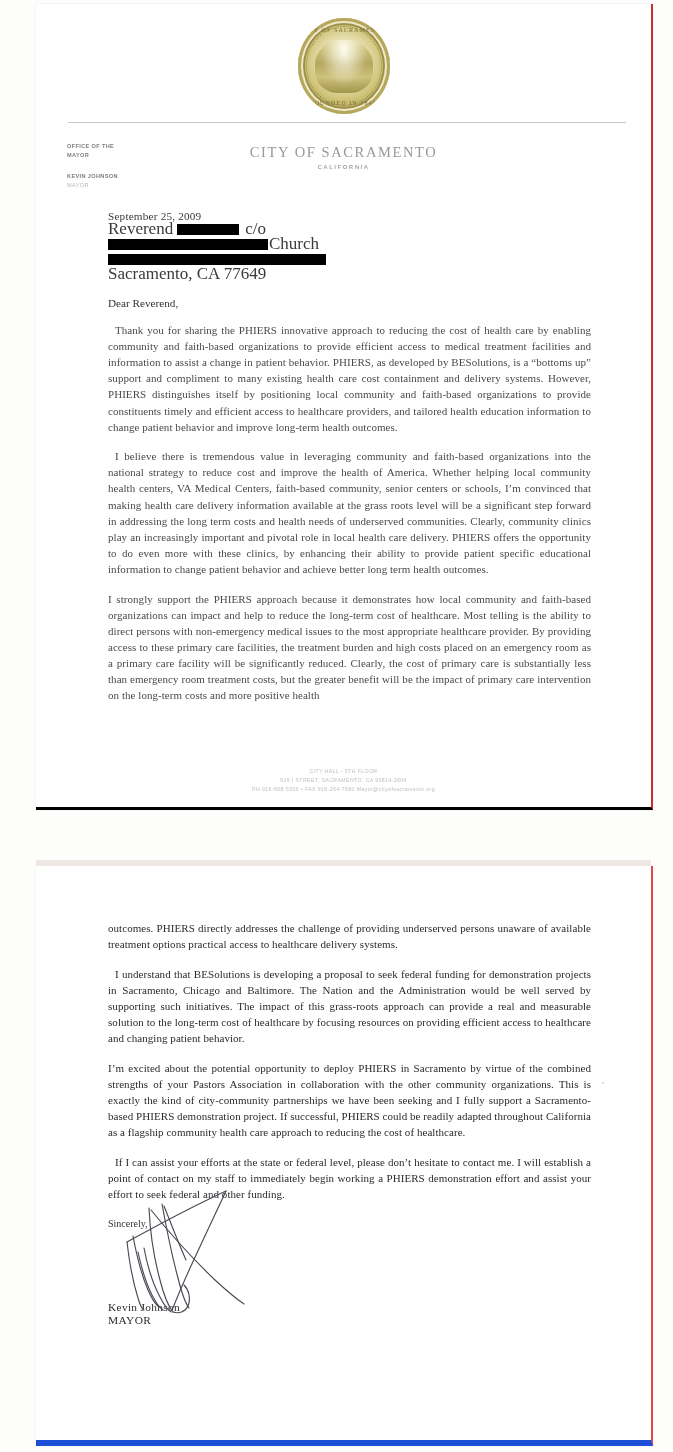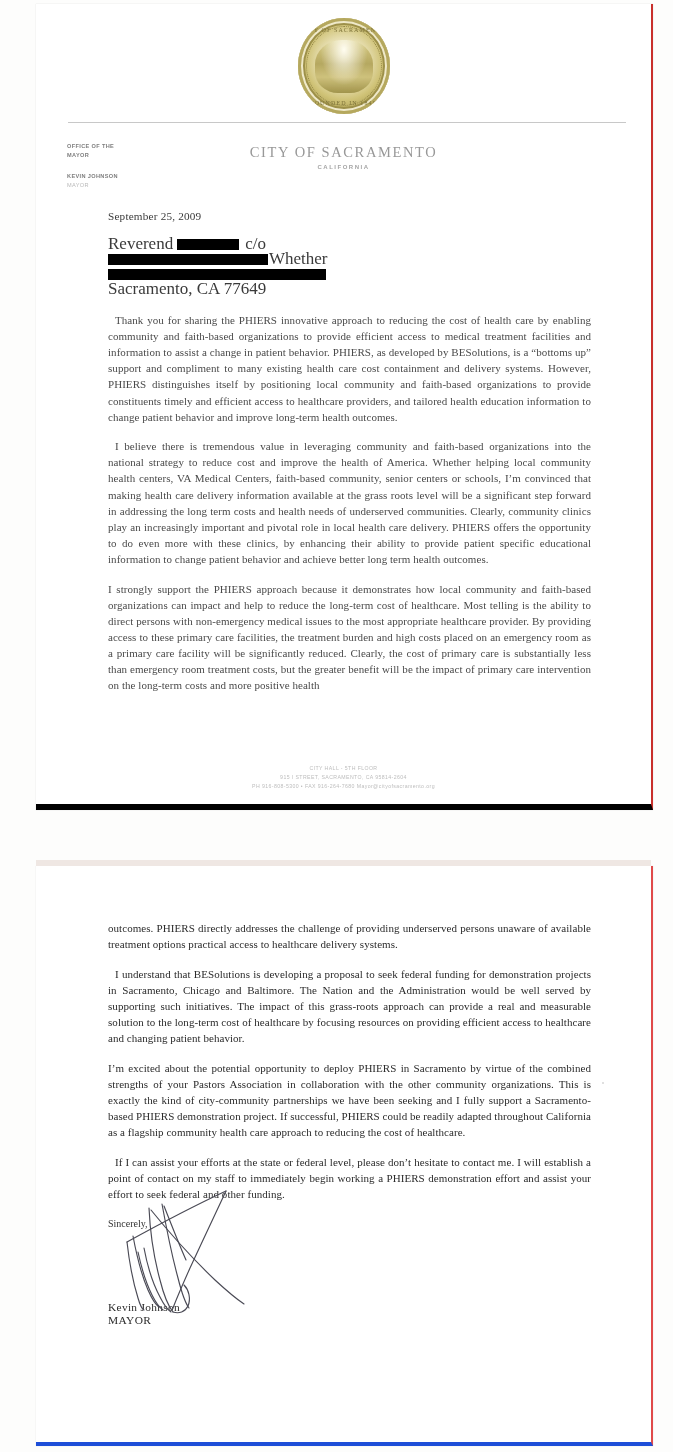--- a/index.html
+++ b/index.html
@@ -27,30 +27,30 @@
     position: absolute;
     background: #ffffff;
     box-sizing: border-box;
   }
   #page1 {
     left: 36px;
     top: 4px;
     width: 617px;
     height: 806px;
     border-right: 2px solid #c9302c;
-    border-bottom: 6px solid #000000;
+    border-bottom: 3px solid #000000;
     box-shadow: 0 0 1px rgba(0,0,0,0.18);
   }
   #page2 {
     left: 36px;
     top: 866px;
     width: 617px;
     height: 580px;
     border-right: 2px solid #e04a4a;
-    border-bottom: 4px solid #1d4ed8;
+    border-bottom: 6px solid #1d4ed8;
     box-shadow: 0 0 1px rgba(0,0,0,0.15);
   }
   #page2:before {
     content: "";
     position: absolute;
     left: 0; top: -6px;
     width: 100%;
     height: 6px;
     background: #efe7e3;
   }
@@ -164,21 +164,20 @@
     position: absolute;
     left: 72px;
     width: 483px;
   }
   #p1-body { top: 206px; }
   #p2-body { top: 54px; }
 
   .date {
     font-size: 11.2px;
     color: #3a3a3a;
-    margin-bottom: 15px;
     letter-spacing: 0.2px;
   }
 
   .addr {
     font-size: 17px;
     color: #3a3a3a;
     line-height: 1.47;
     margin-bottom: 15px;
   }
   .addr-row {
@@ -300,30 +299,31 @@
       <div class="date">September 25, 2009</div>
 
       <div class="addr">
         <div class="addr-row">
           <span>Reverend</span>
           <span class="redact rd1"></span>
           <span>c/o</span>
         </div>
         <div class="addr-row">
           <span class="redact rd2"></span>
-          <span>Whether</span>
+          <span>Church</span>
         </div>
         <div class="addr-row">
           <span class="redact rd3"></span>
         </div>
         <div class="addr-row">
           <span>Sacramento, CA 77649</span>
         </div>
       </div>
 
+      <div class="salutation">Dear Reverend,</div>
 
       <p class="para">Thank you for sharing the PHIERS innovative approach to reducing the cost of health care by enabling community and faith-based organizations to provide efficient access to medical treatment facilities and information to assist a change in patient behavior. PHIERS, as developed by BESolutions, is a “bottoms up” support and compliment to many existing health care cost containment and delivery systems. However, PHIERS distinguishes itself by positioning local community and faith-based organizations to provide constituents timely and efficient access to healthcare providers, and tailored health education information to change patient behavior and improve long-term health outcomes.</p>
       <p class="para">I believe there is tremendous value in leveraging community and faith-based organizations into the national strategy to reduce cost and improve the health of America. Whether helping local community health centers, VA Medical Centers, faith-based community, senior centers or schools, I’m convinced that making health care delivery information available at the grass roots level will be a significant step forward in addressing the long term costs and health needs of underserved communities. Clearly, community clinics play an increasingly important and pivotal role in local health care delivery. PHIERS offers the opportunity to do even more with these clinics, by enhancing their ability to provide patient specific educational information to change patient behavior and achieve better long term health outcomes.</p>
       <p class="para noindent">I strongly support the PHIERS approach because it demonstrates how local community and faith-based organizations can impact and help to reduce the long-term cost of healthcare. Most telling is the ability to direct persons with non-emergency medical issues to the most appropriate healthcare provider. By providing access to these primary care facilities, the treatment burden and high costs placed on an emergency room as a primary care facility will be significantly reduced. Clearly, the cost of primary care is substantially less than emergency room treatment costs, but the greater benefit will be the impact of primary care intervention on the long-term costs and more positive health</p>
     </div>
 
     <div class="footer">
       <div>CITY HALL - 5TH FLOOR</div>
       <div>915 I STREET, SACRAMENTO, CA 95814-2604</div>
       <div>PH 916-808-5300 • FAX 916-264-7680  Mayor@cityofsacramento.org</div>

